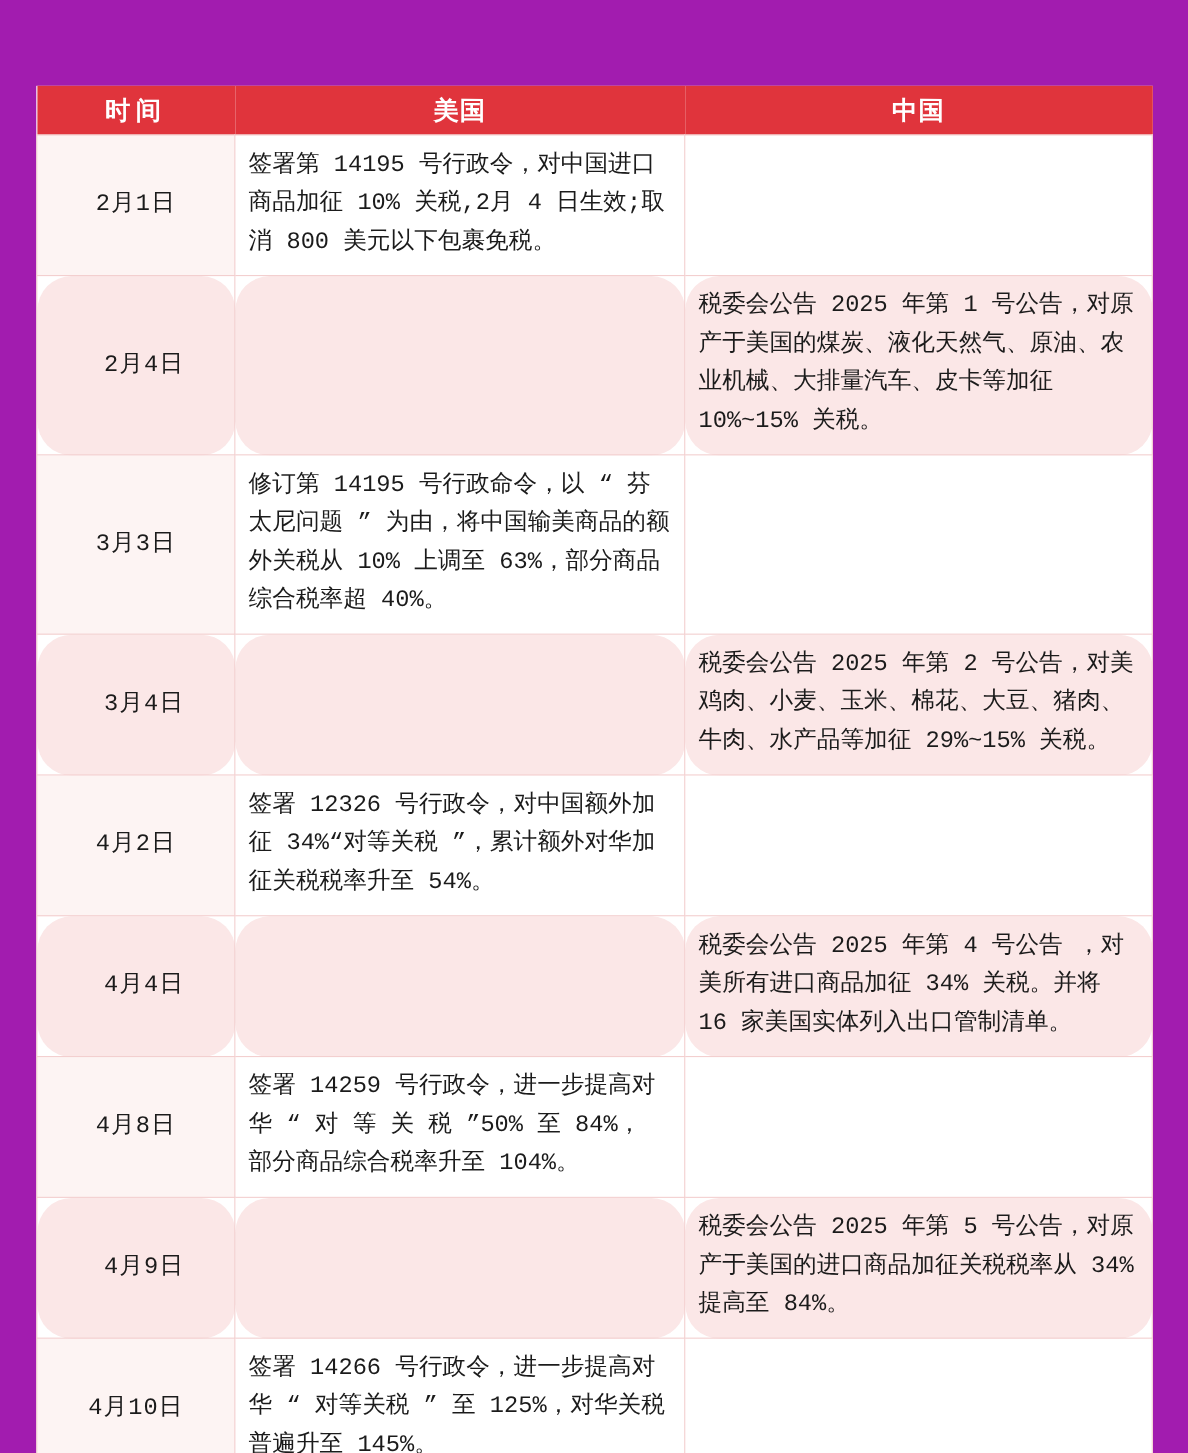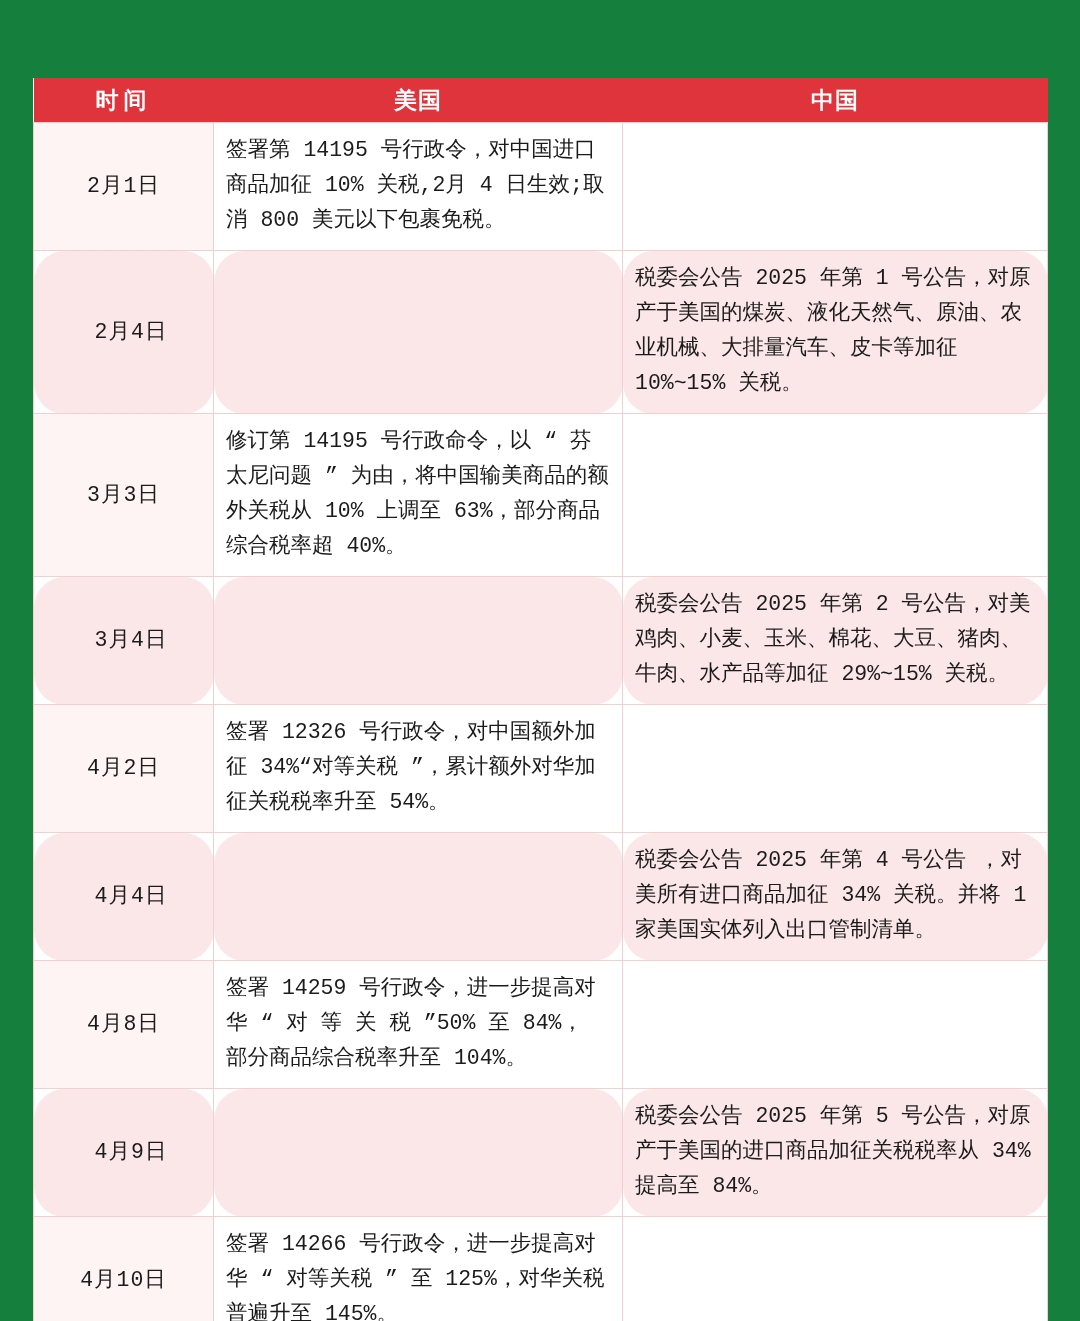--- a/index.html
+++ b/index.html
@@ -10,21 +10,21 @@
   body {
     width: 1080px;
     height: 1321px;
     font-family: "Liberation Sans", sans-serif;
     overflow: hidden;
   }
   .page {
     position: relative;
     width: 1080px;
     height: 1321px;
-    background: #15803d;
+    background: #a21caf;
     box-sizing: border-box;
   }
   .table-wrap {
     position: absolute;
     left: 33px;
     top: 78px;
     width: 1014px;
     background: #ffffff;
   }
   table.tariff {
@@ -114,21 +114,21 @@
           <td>税委会公告 2025 年第 2 号公告，对美鸡肉、小麦、玉米、棉花、大豆、猪肉、牛肉、水产品等加征 29%~15% 关税。</td>
         </tr>
         <tr class="odd">
           <td class="date">4月2日</td>
           <td>签署 12326 号行政令，对中国额外加征 34%“对等关税 ”，累计额外对华加征关税税率升至 54%。</td>
           <td class="empty"></td>
         </tr>
         <tr class="even">
           <td class="date">4月4日</td>
           <td class="empty"></td>
-          <td>税委会公告 2025 年第 4 号公告 ，对美所有进口商品加征 34% 关税。并将 1 家美国实体列入出口管制清单。</td>
+          <td>税委会公告 2025 年第 4 号公告 ，对美所有进口商品加征 34% 关税。并将 16 家美国实体列入出口管制清单。</td>
         </tr>
         <tr class="odd">
           <td class="date">4月8日</td>
           <td>签署 14259 号行政令，进一步提高对 华 “ 对 等 关 税 ”50% 至 84%， 部分商品综合税率升至 104%。</td>
           <td class="empty"></td>
         </tr>
         <tr class="even">
           <td class="date">4月9日</td>
           <td class="empty"></td>
           <td>税委会公告 2025 年第 5 号公告，对原产于美国的进口商品加征关税税率从 34% 提高至 84%。</td>

